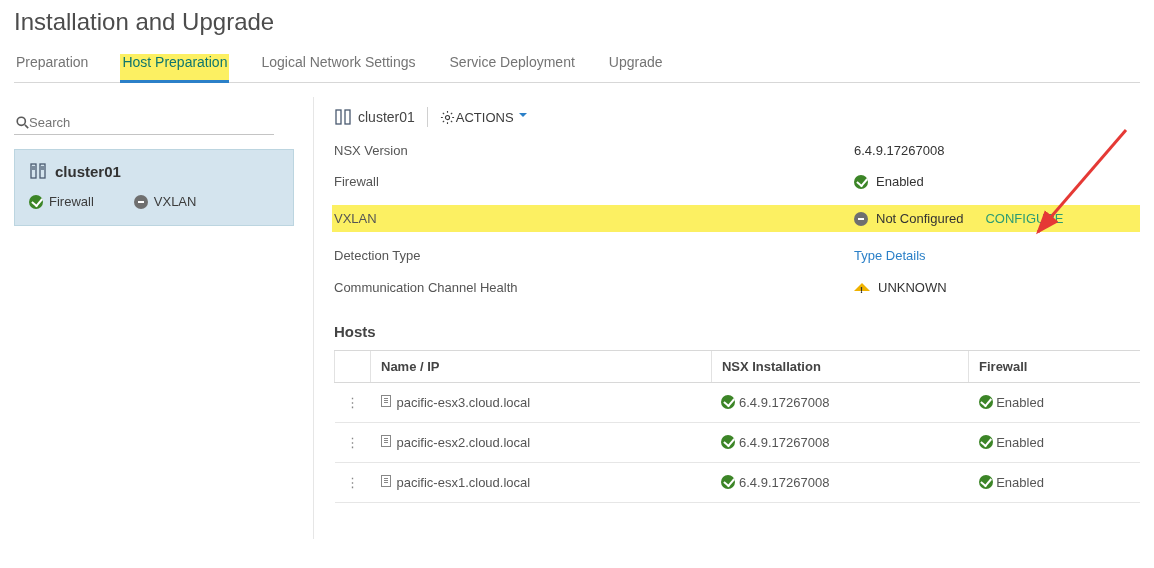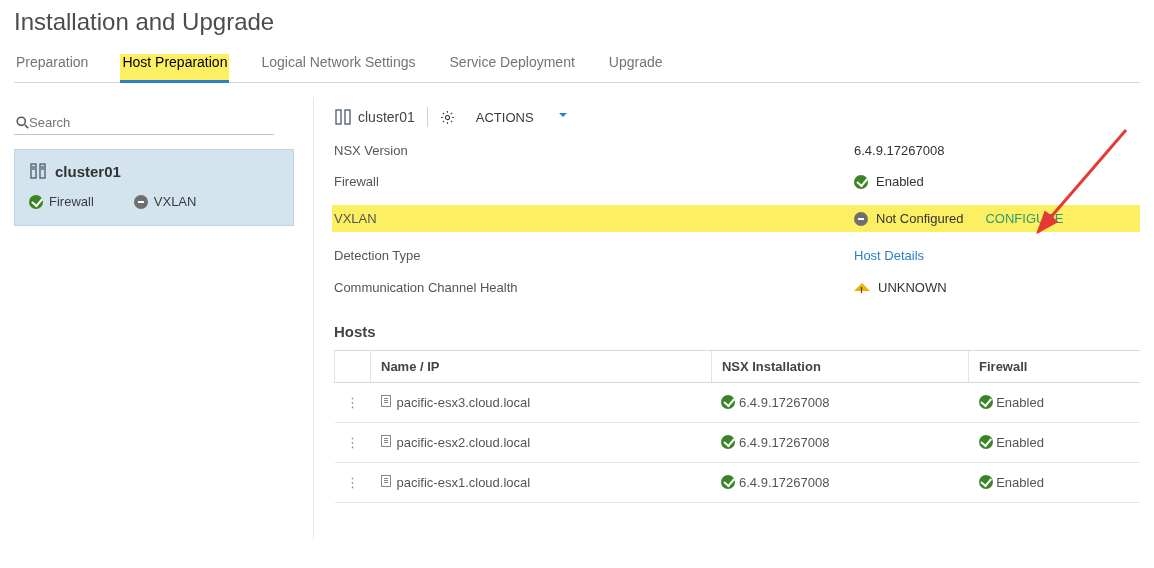--- a/index.html
+++ b/index.html
@@ -25,21 +25,21 @@
     border-bottom: 1px solid #d7d7d7;
     margin-bottom: 14px;
   }
   .tab {
     padding: 0 2px 10px 2px;
     color: #747474;
     cursor: pointer;
     font-size: 14px;
   }
   .tab.active {
-    color: #000000;
+    color: #0f766e;
     font-weight: 500;
     border-bottom: 3px solid #2b80c8;
     margin-bottom: -1px;
     background: #fcf062;
   }
   .mgrrow {
     display: flex;
     align-items: center;
     gap: 10px;
     padding-bottom: 10px;
@@ -95,21 +95,21 @@
   .ok-dot::after{content:""; width:5px; height:8px; border:solid #fff; border-width:0 2px 2px 0; transform:rotate(40deg)translateY(-1px);}
   .pending-dot { width:14px; height:14px; border-radius:50%; background:#6f6f6f; display:inline-flex; align-items:center; justify-content:center;}
   .pending-dot::after{content:""; width:6px; height:2px; background:#fff;}
   .main {
     flex:1;
     padding: 10px 0 0 20px;
   }
   .main-header { display:flex; align-items:center; gap:12px; margin-bottom:16px;}
   .main-header .cname { font-size:14px; color:#444; display:flex; align-items:center; gap:6px;}
   .divider-v { width:1px; height:20px; background:#d0d0d0; }
-  .actions-btn { display:flex; align-items:flex-start; gap:21px; color:#3b3b3b; cursor:pointer; font-size:13px;}
+  .actions-btn { display:flex; align-items:flex-start; gap:1px; color:#3b3b3b; cursor:pointer; font-size:13px;}
   .gear {width:15px;height:15px;}
   .props { display:grid; grid-template-columns: 520px 1fr; row-gap: 16px; align-items:center; font-size:13px; color:#555;}
   .props .label { color:#555; }
   .props .value { color:#333; display:flex; align-items:center; gap:8px;}
   .row-highlight { background:#fcf062; }
   .configure-link { color:#2a9b73; margin-left:14px; cursor:pointer; font-weight:500;}
   .warn-tri {
     width:0;height:0;border:8px solid transparent;border-bottom-color:#efb200;transform:translateY(-4px);position:relative;display:inline-block;
   }
   .warn-tri::after{content:"!";position:absolute;left:-2px;top:2px;font-size:9px;color:#333;font-weight:bold;}
@@ -211,21 +211,21 @@
 
         <div class="label row-highlight" style="padding:6px 0 6px 2px;margin-left:-2px;">VXLAN</div>
         <div class="value row-highlight" style="padding:6px 0;text-align:center;">
           <span class="pending-dot"></span>
           <span>Not Configured</span>
           <span class="configure-link">CONFIGURE</span>
         </div>
 
         <div class="label">Detection Type</div>
         <div class="value">
-            <span class="link">Host Details</span>
+            <span class="link">Type Details</span>
           </div>
 
         <div class="label">Communication Channel Health</div>
         <div class="value">
             <span class="warn-tri"></span>
             <span>UNKNOWN</span>
           </div>
       </div>
 
       <div class="hosts-title">Hosts</div>

